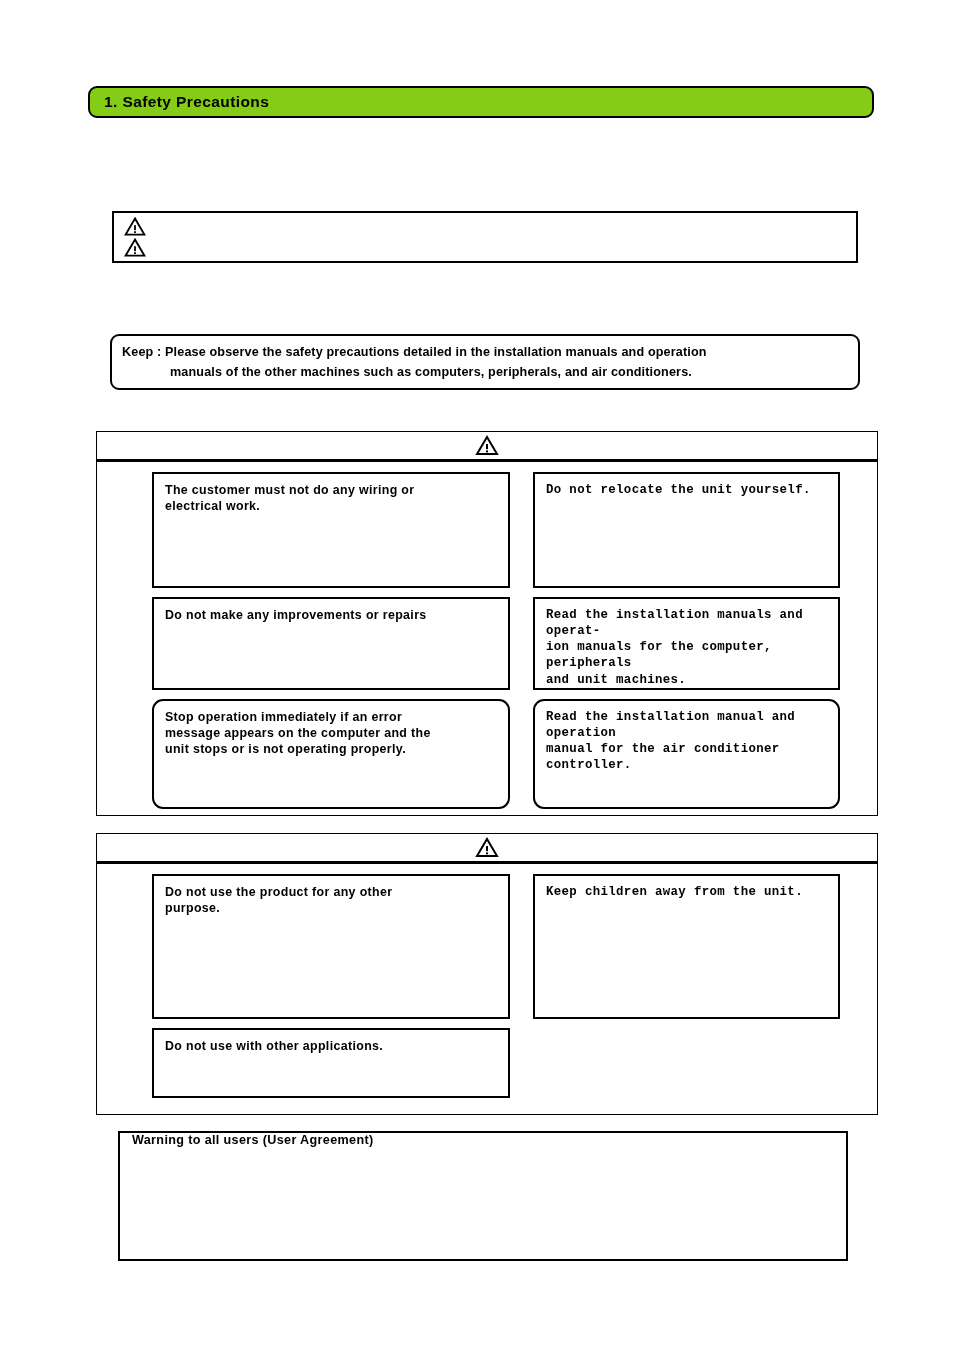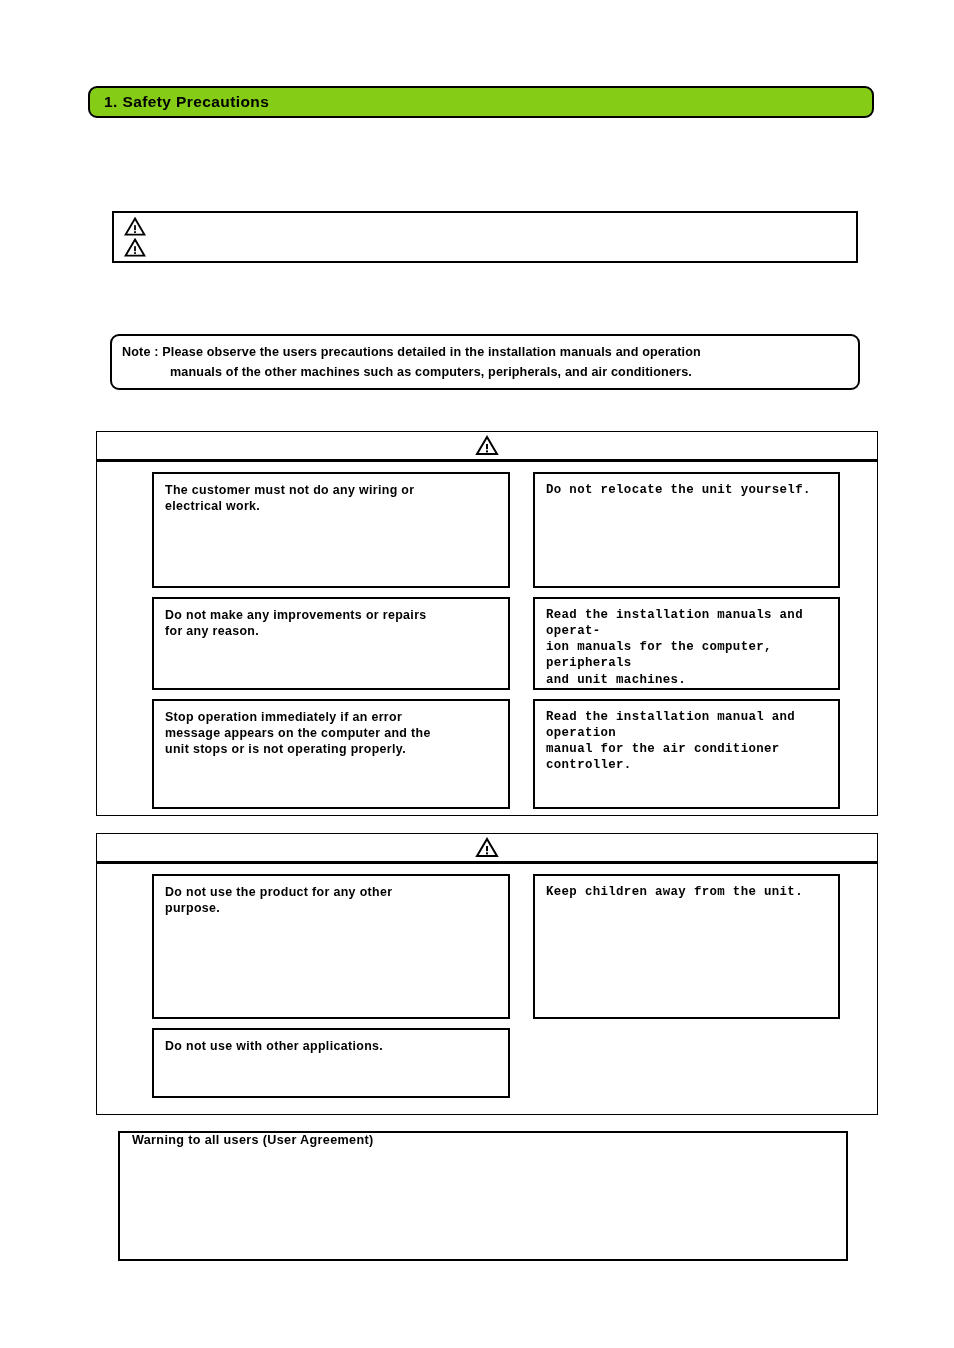--- a/index.html
+++ b/index.html
@@ -135,21 +135,21 @@
   .hz-text {
     font-size: 12.4px;
     font-weight: bold;
     line-height: 1.30;
     letter-spacing: 0.35px;
   }
 
   
   #warning-section .r0 .hz-cell { height: 116px; margin-bottom: 9px; }
   #warning-section .r1 .hz-cell { height: 93px;  margin-bottom: 9px; }
-  #warning-section .r2 .hz-cell { height: 110px; }
+  #warning-section .r2 .hz-cell { height: 110px; border-radius: 11px; }
 
   
   #caution-section .r0 .hz-cell { height: 145px; margin-bottom: 9px; }
   #caution-section .r1 .hz-cell { height: 70px; }
 
   
   .agreement-box {
     position: absolute;
     left: 118px;
     top: 1131px;
@@ -186,21 +186,21 @@
   <div class="tri-row">
     <svg class="tri" width="22" height="19" viewBox="0 0 22 19">
       <path d="M11 1.6 L20.4 17.6 L1.6 17.6 Z" fill="none" stroke="#000" stroke-width="1.9" stroke-linejoin="miter"></path>
       <rect x="10.1" y="8.2" width="1.8" height="5.0" fill="#000"></rect>
       <rect x="10.1" y="14.2" width="1.8" height="1.8" fill="#000"></rect>
     </svg>
   </div>
 </div>
 
 <div class="note-box">
-  <div class="note-line">Note : Please observe the users precautions detailed in the installation manuals and operation</div>
+  <div class="note-line">Keep : Please observe the safety precautions detailed in the installation manuals and operation</div>
   <div class="note-line indent">manuals of the other machines such as computers, peripherals, and air conditioners.</div>
 </div>
 
 <div class="hazard-section" id="warning-section">
   <div class="hazard-header">
     <svg class="tri" width="24" height="21" viewBox="0 0 24 21">
       <path d="M12 2 L22 19 L2 19 Z" fill="none" stroke="#000" stroke-width="2" stroke-linejoin="miter"></path>
       <rect x="11.0" y="9" width="2" height="5.2" fill="#000"></rect>
       <rect x="11.0" y="15.4" width="2" height="2" fill="#000"></rect>
     </svg>
@@ -215,21 +215,20 @@
           <div class="hz-text">electrical work.</div>
         </div>
         <div class="hz-cell w-right">
           <div class="hz-text">Do not relocate the unit yourself.</div>
         </div>
       </div>
 
       <div class="hz-row r1">
         <div class="hz-cell w-left">
           <div class="hz-text">Do not make any improvements or repairs</div>
-          <div class="hz-text">for any reason.</div>
         </div>
         <div class="hz-cell w-right">
           <div class="hz-text">Read the installation manuals and operat-</div>
           <div class="hz-text">ion manuals for the computer, peripherals</div>
           <div class="hz-text">and unit machines.</div>
         </div>
       </div>
 
       <div class="hz-row r2">
         <div class="hz-cell w-left">

